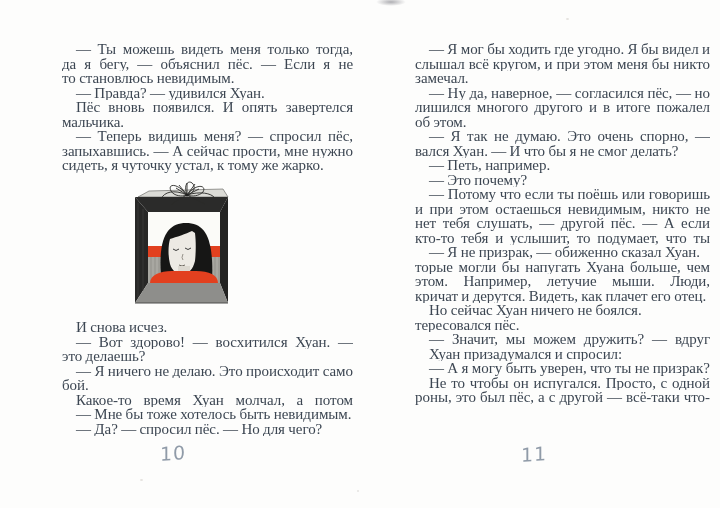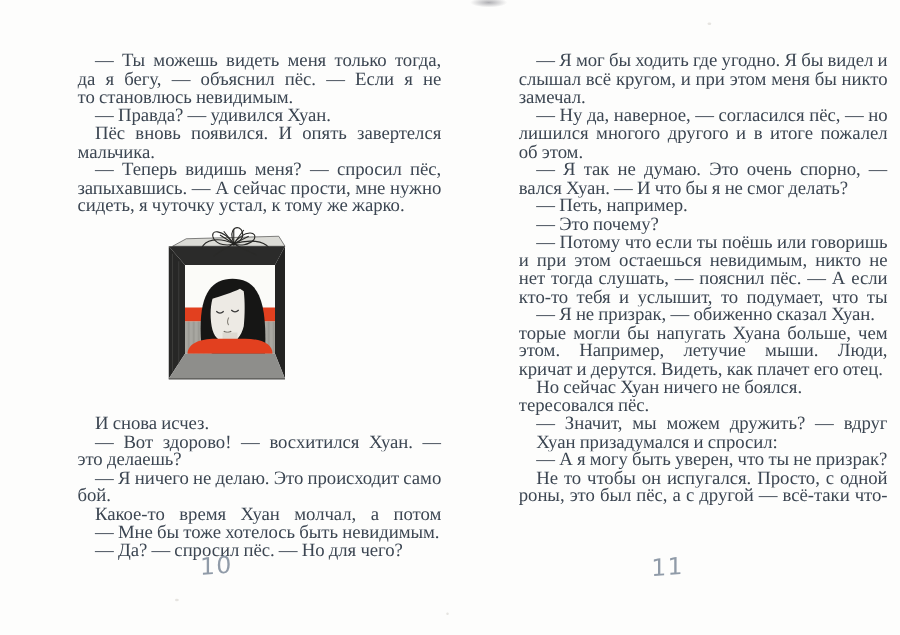--- a/index.html
+++ b/index.html
@@ -15,21 +15,21 @@
     letter-spacing:-0.05px;
     word-spacing:-0.3px;
   }
   .ln{
     height:14.5px;line-height:14.5px;overflow:hidden;
     text-align:justify;text-align-last:justify;
   }
   .ln.first{text-indent:14px;}
   .ln.last{text-align-last:left;}
   #left-top{left:62px;top:42px;width:291px;}
-  #left-bottom{left:62px;top:332px;width:291px;}
+  #left-bottom{left:62px;top:320px;width:291px;}
   #right-main{left:415px;top:42px;width:295px;font-family:Liberation Serif, serif;}
   .illustration{
     position:absolute;left:134px;top:179px;width:96px;height:127px;margin:0;
   }
   .page-number{
     position:absolute;
     font-family:"DejaVu Sans","Liberation Sans",sans-serif;
     font-size:19px;color:#8591a0;opacity:.9;
     transform:rotate(-4deg) skewX(-4deg);
     letter-spacing:1px;
@@ -140,21 +140,21 @@
         <div class="ln last">замечал.</div>
         <div class="ln first">— Ну да, наверное, — согласился пёс, — но ты бы</div>
         <div class="ln">лишился многого другого и в итоге пожалел бы</div>
         <div class="ln last">об этом.</div>
         <div class="ln first">— Я так не думаю. Это очень спорно, — засомне-</div>
         <div class="ln last">вался Хуан. — И что бы я не смог делать?</div>
         <div class="ln first last">— Петь, например.</div>
         <div class="ln first last">— Это почему?</div>
         <div class="ln first">— Потому что если ты поёшь или говоришь</div>
         <div class="ln">и при этом остаешься невидимым, никто не ста-</div>
-        <div class="ln">нет тогда слушать, — пояснил пёс. — А если</div>
+        <div class="ln">нет тебя слушать, — другой пёс. — А если</div>
         <div class="ln">кто-то тебя и услышит, то подумает, что ты при-</div>
         <div class="ln first last">— Я не призрак, — обиженно сказал Хуан.</div>
         <div class="ln">торые могли бы напугать Хуана больше, чем при-</div>
         <div class="ln">этом. Например, летучие мыши. Люди, которые</div>
         <div class="ln last">кричат и дерутся. Видеть, как плачет его отец.</div>
         <div class="ln first last">Но сейчас Хуан ничего не боялся.</div>
         <div class="ln last">тересовался пёс.</div>
         <div class="ln first">— Значит, мы можем дружить? — вдруг поин-</div>
         <div class="ln first last">Хуан призадумался и спросил:</div>
         <div class="ln first last">— А я могу быть уверен, что ты не призрак?</div>

